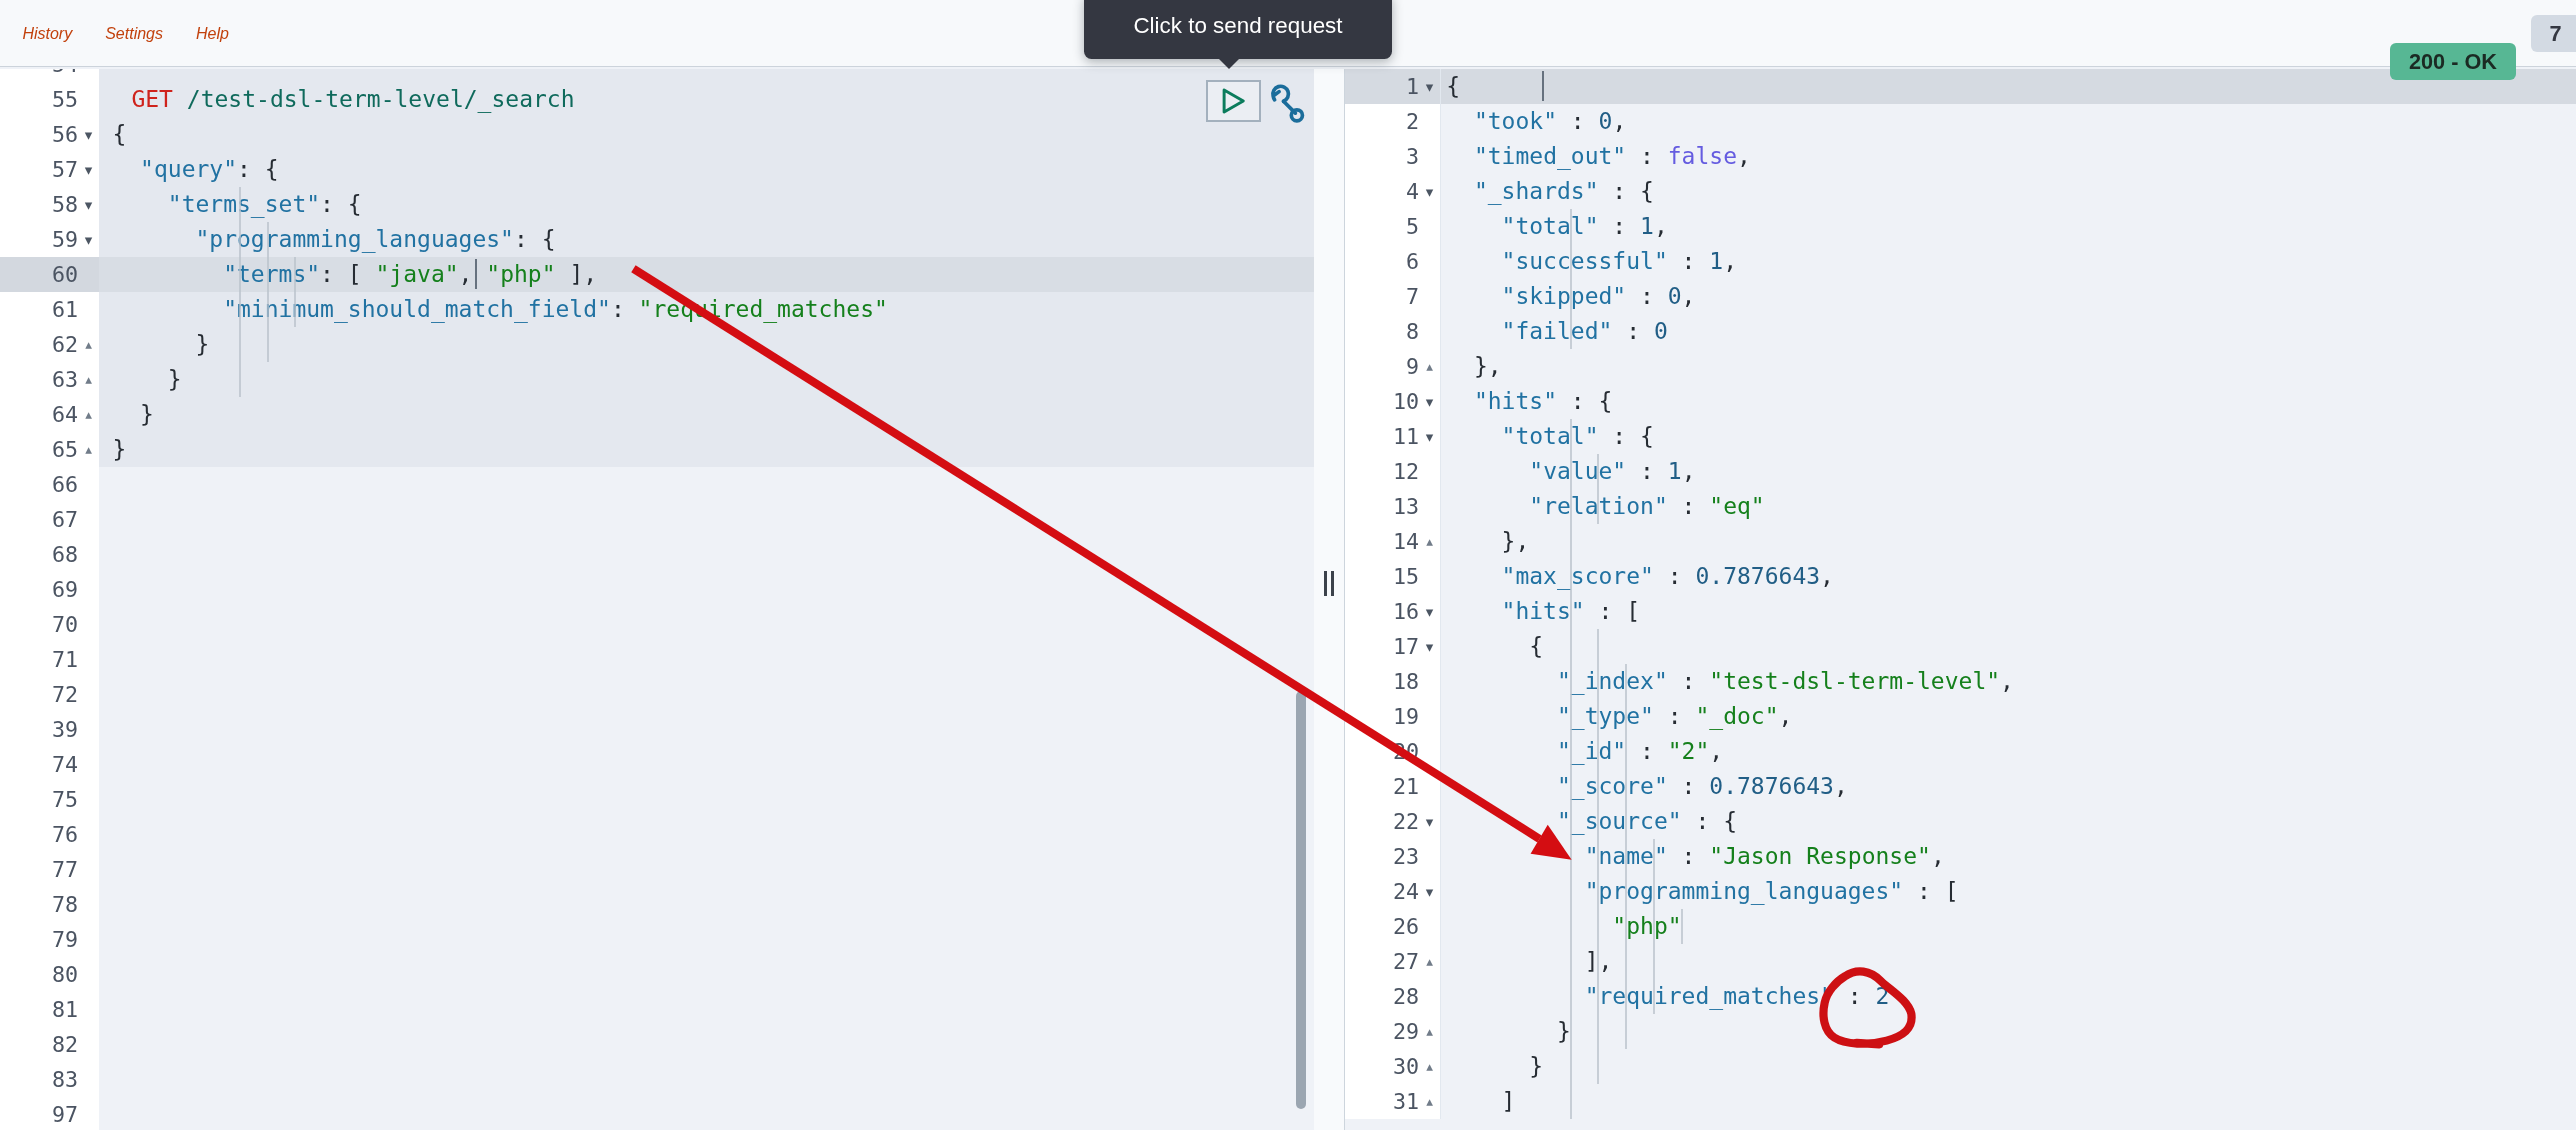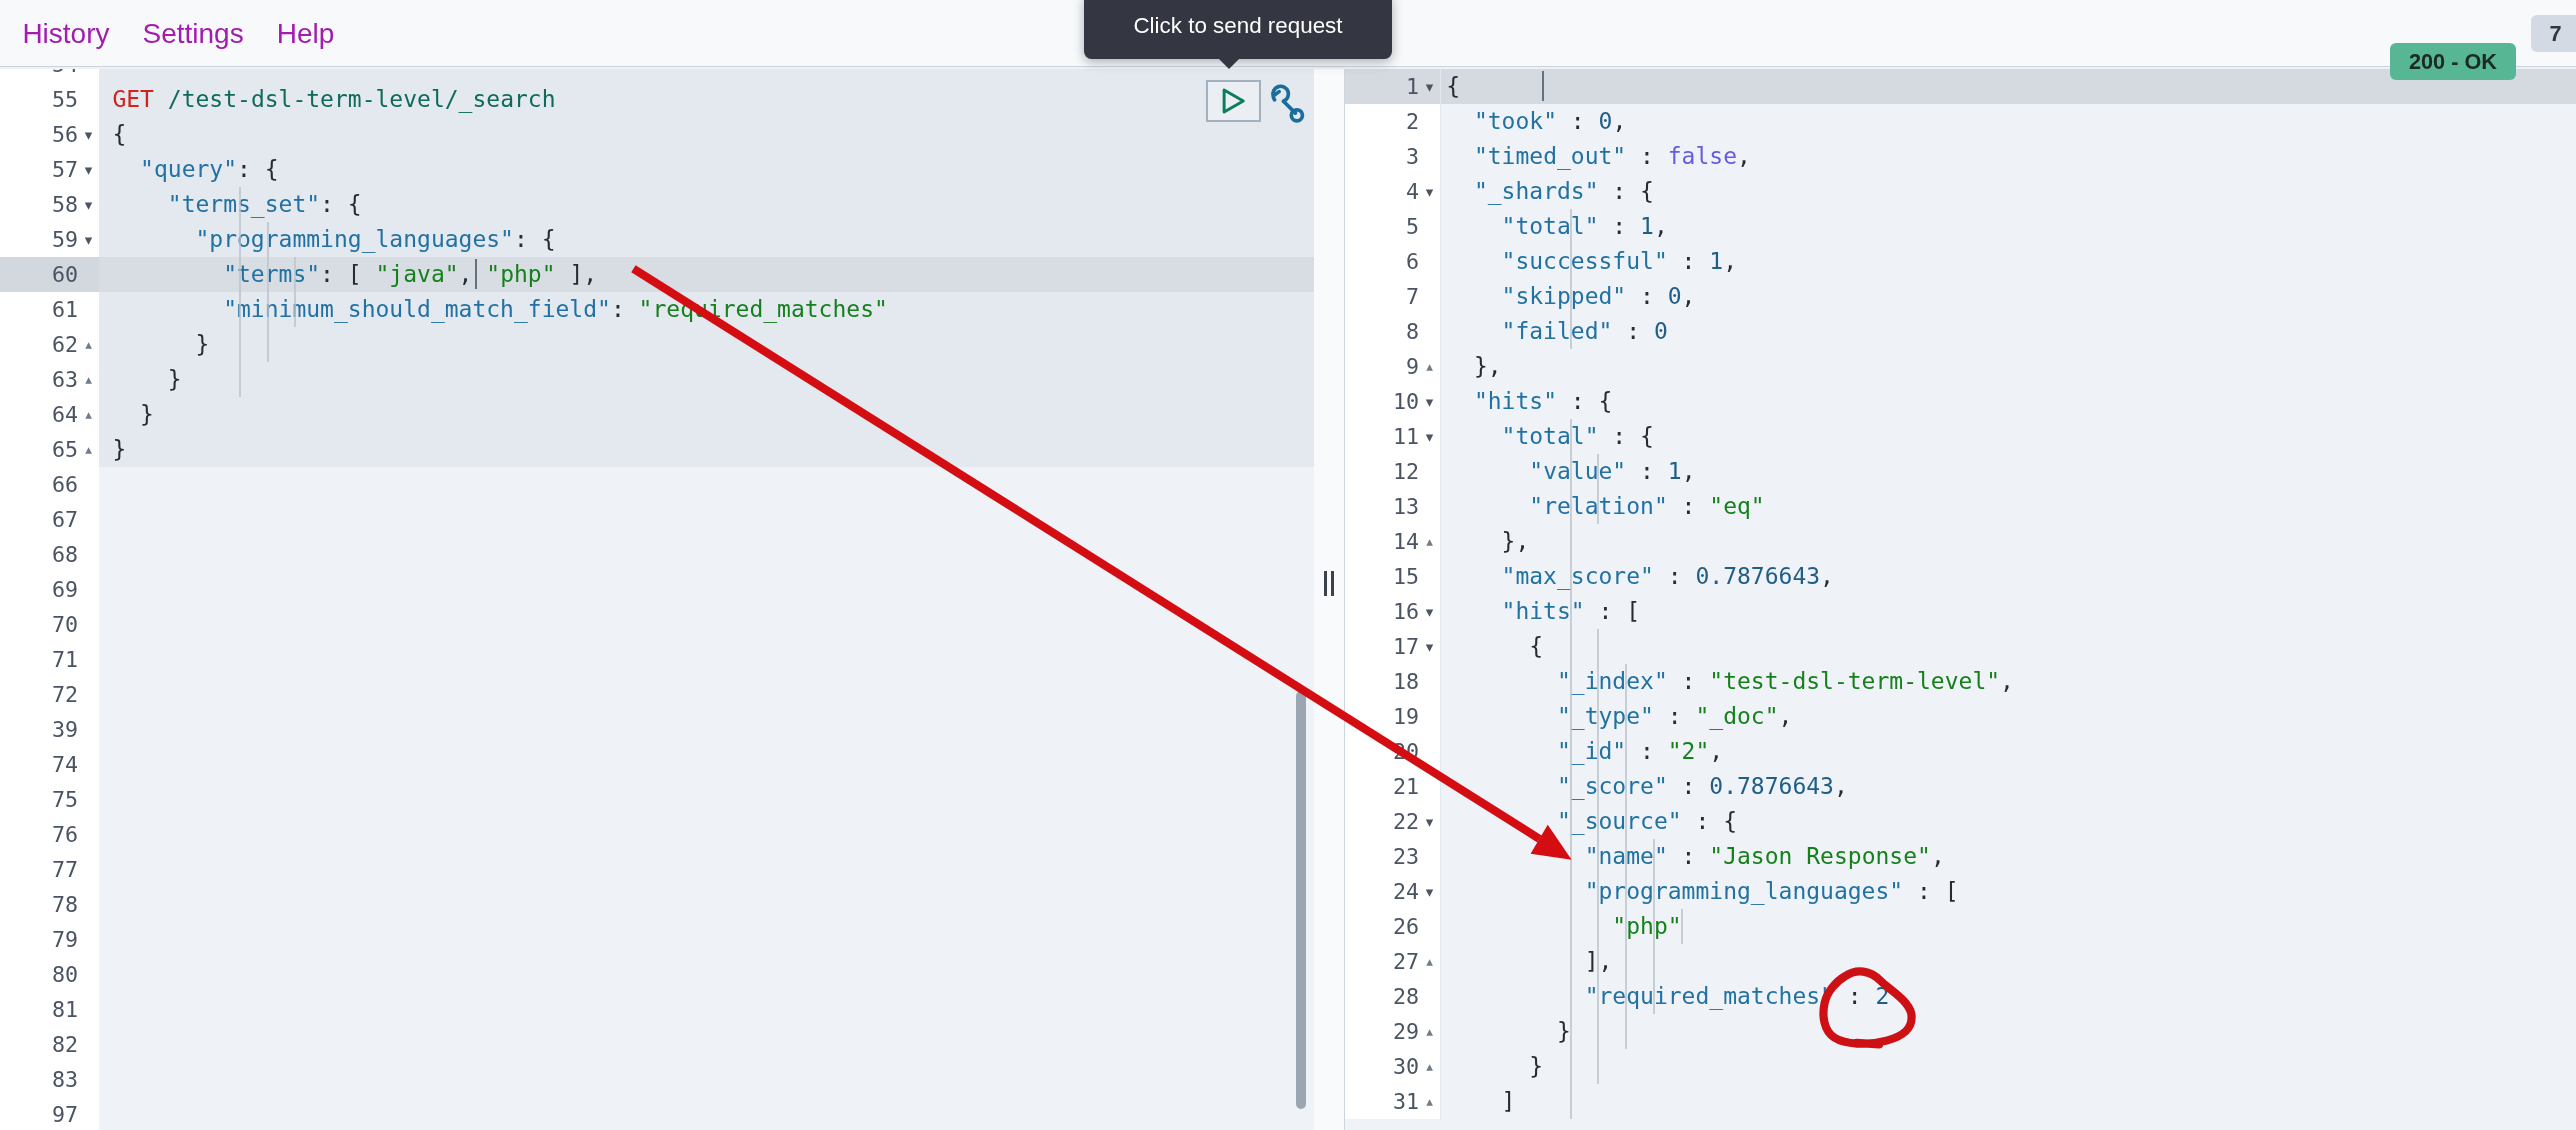--- a/index.html
+++ b/index.html
@@ -3,21 +3,21 @@
 <meta charset="utf-8">
 <style>
   * { margin:0; padding:0; box-sizing:border-box; }
   html,body { width:2576px; height:1130px; overflow:hidden;
     font-family:"Liberation Sans", sans-serif; background:#eff2f7; }
 
   
   .topbar { position:absolute; left:0; top:0; width:2576px; height:67px;
     background:#f7f9fb; border-bottom:1.5px solid #ccd3db; z-index:5; }
   .menu { position:absolute; left:22.4px; top:0; height:67px; display:flex; align-items:center; gap:33px; }
-  .menu-item { font-size:28px; color:#a21caf; cursor:pointer; }
+  .menu-item { font-size:16px; color:#c2410c; cursor:pointer;font-style:italic; }
   .badges { position:absolute; right:-22.4px; top:15px; display:flex; gap:15px; }
   .badge-ok { background:#57b794; color:#1b2a23; font-size:21.7px; font-weight:700;
     border-radius:6px; padding:6px 19.4px; height:37px; display:flex; align-items:center;margin-top:28px; }
   .badge-gray { background:#d3dae3; color:#343741; font-size:21.7px; font-weight:700;
     border-radius:6px; padding:6px 18px; height:37px; display:flex; align-items:center; width:67px; }
 
   
   .tooltip { position:absolute; left:1084px; top:-7.5px; width:308px; height:66px;
     background:#343741; color:#fff; border-radius:7.5px; z-index:40;
     display:flex; align-items:center; justify-content:center; font-size:22.4px;
@@ -48,21 +48,21 @@
   .row.hl .code { background:#e4e8ef; }
   .row.active .gut  { background:#d3d8df; }
   .row.active .code { background:#d8dde4; }
   #right-pane .row.active .gut { background:#d5dae1; }
   #right-pane .row.active .code { background:#d5dae1; }
 
   .guide { position:absolute; top:0; bottom:0; width:1.5px; background:#b9c1cb; opacity:.75; }
   .cursor { position:absolute; top:2.2px; height:30px; width:2.2px; background:#66717e; }
 
   
-  .tk-m { color:#cf231c; } 
+  .tk-m { color:#cf231c;margin-left:19px; } 
   .tk-u { color:#0f6a5c; } 
   .tk-k { color:#2172a2; } 
   .tk-s { color:#15801c; } 
   .tk-n { color:#215e86; } 
   .tk-b { color:#655ce0; } 
   .tk-p { color:#262c33; } 
 
   
   .circled { position:relative; display:inline-block; }
   .circled svg { position:absolute; left:-22.4px; top:-14px; width:112px; height:87px;

